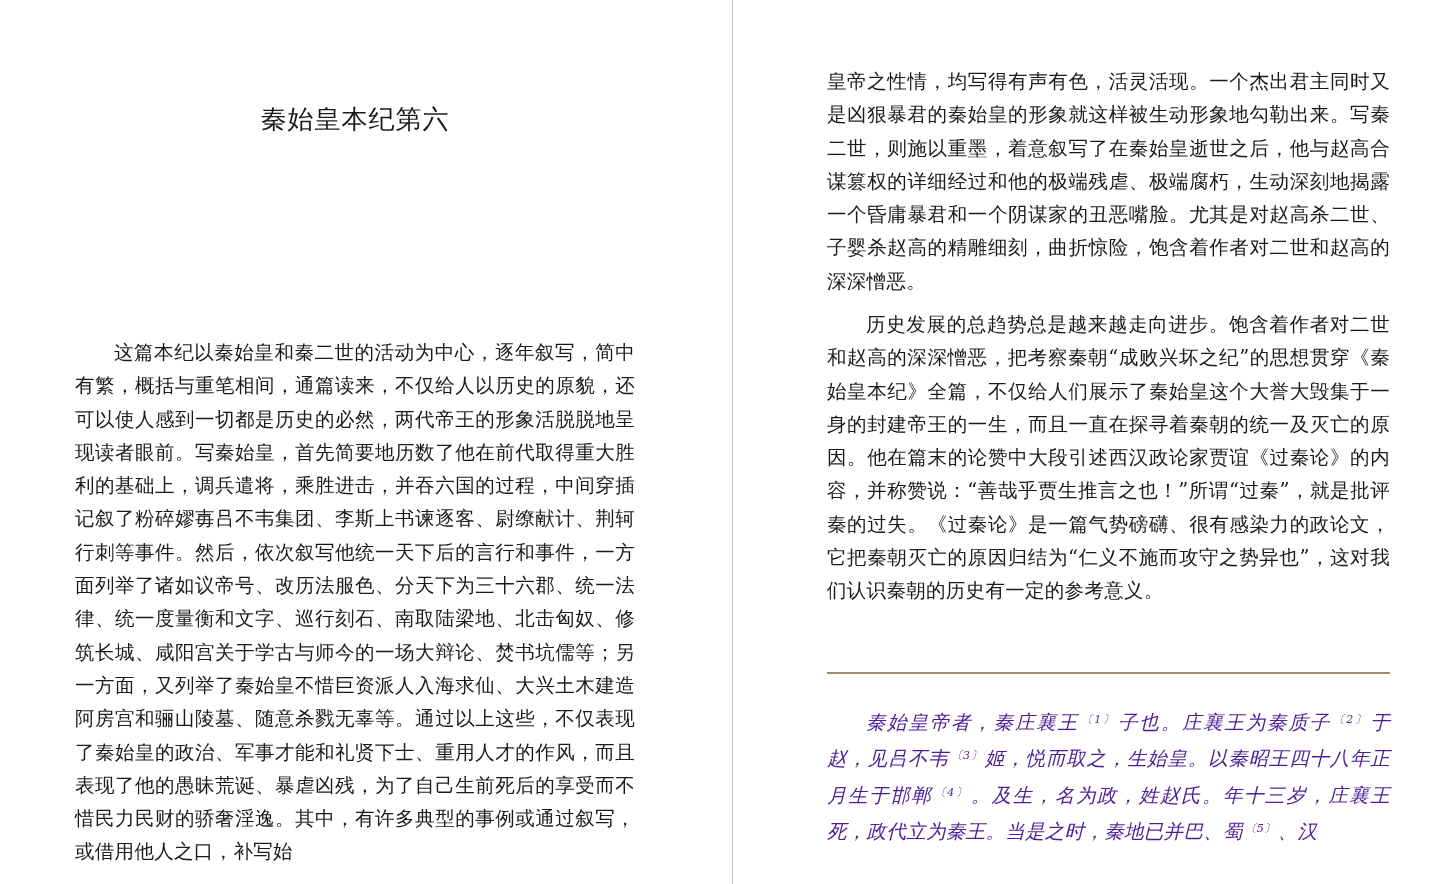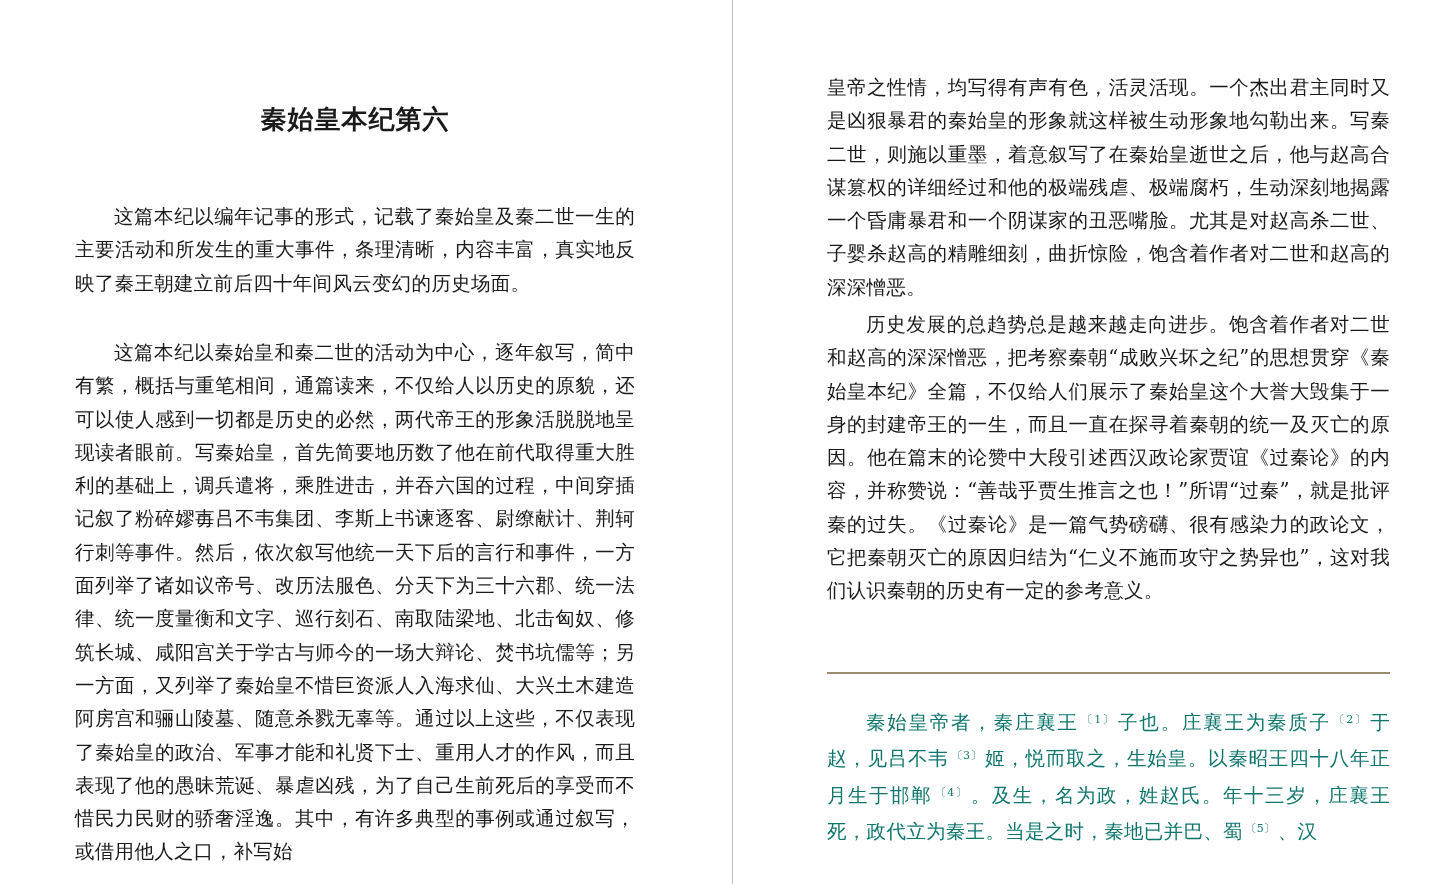--- a/index.html
+++ b/index.html
@@ -37,21 +37,21 @@
       height: 884px;
       background: #bdbdbd;
     }
     .chapter-title {
       position: absolute;
       left: 75px;
       width: 560px;
       top: 102px;
       text-align: center;
       font-family: "DejaVu Sans", "Liberation Sans", sans-serif;
-      font-weight: bold;
+      font-weight: normal;
       font-size: 26px;
       letter-spacing: 1px;
       margin: 0;
     }
     .text-block {
       position: absolute;
       font-size: 19.5px;
       line-height: 33.3px;
       text-align: justify;
       text-justify: inter-character;
@@ -66,49 +66,47 @@
     .left-col {
       left: 75px;
       width: 560px;
     }
     .right-col {
       left: 827px;
       width: 563px;
     }
     .p1 { top: 200px; }
     .p2 { top: 336px; }
-    .r1 { top: 71px; }
+    .r1 { top: 65px; }
     .r2 { top: 308px; }
     .divider {
       position: absolute;
       left: 827px;
       width: 563px;
       top: 672px;
       height: 2px;
       background: #9a8c6c;
     }
     .source {
       top: 703px;
-      color: #0f766e;
+      color: #4c1d95;
+      font-style: italic;
     }
     .note {
       font-size: 11px;
       vertical-align: 6px;
       margin: 0 3px;
       letter-spacing: 0;
     }
   </style>
 </head>
 <body>
 
 <div class="page page-left">
   <h1 class="chapter-title">秦始皇本纪第六</h1>
-  <div class="text-block left-col p1">
-    <p class="para">这篇本纪以编年记事的形式，记载了秦始皇及秦二世一生的主要活动和所发生的重大事件，条理清晰，内容丰富，真实地反映了秦王朝建立前后四十年间风云变幻的历史场面。</p>
-  </div>
   <div class="text-block left-col p2">
     <p class="para">这篇本纪以秦始皇和秦二世的活动为中心，逐年叙写，简中有繁，概括与重笔相间，通篇读来，不仅给人以历史的原貌，还可以使人感到一切都是历史的必然，两代帝王的形象活脱脱地呈现读者眼前。写秦始皇，首先简要地历数了他在前代取得重大胜利的基础上，调兵遣将，乘胜进击，并吞六国的过程，中间穿插记叙了粉碎嫪毐吕不韦集团、李斯上书谏逐客、尉缭献计、荆轲行刺等事件。然后，依次叙写他统一天下后的言行和事件，一方面列举了诸如议帝号、改历法服色、分天下为三十六郡、统一法律、统一度量衡和文字、巡行刻石、南取陆梁地、北击匈奴、修筑长城、咸阳宫关于学古与师今的一场大辩论、焚书坑儒等；另一方面，又列举了秦始皇不惜巨资派人入海求仙、大兴土木建造阿房宫和骊山陵墓、随意杀戮无辜等。通过以上这些，不仅表现了秦始皇的政治、军事才能和礼贤下士、重用人才的作风，而且表现了他的愚昧荒诞、暴虐凶残，为了自己生前死后的享受而不惜民力民财的骄奢淫逸。其中，有许多典型的事例或通过叙写，或借用他人之口，补写始</p>
   </div>
 </div>
 
 <div class="spine"></div>
 
 <div class="page page-right"></div>
 
 <div class="text-block right-col r1">

